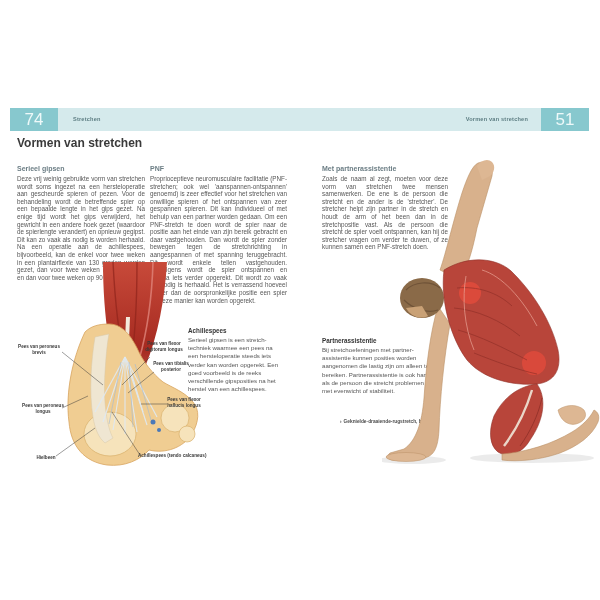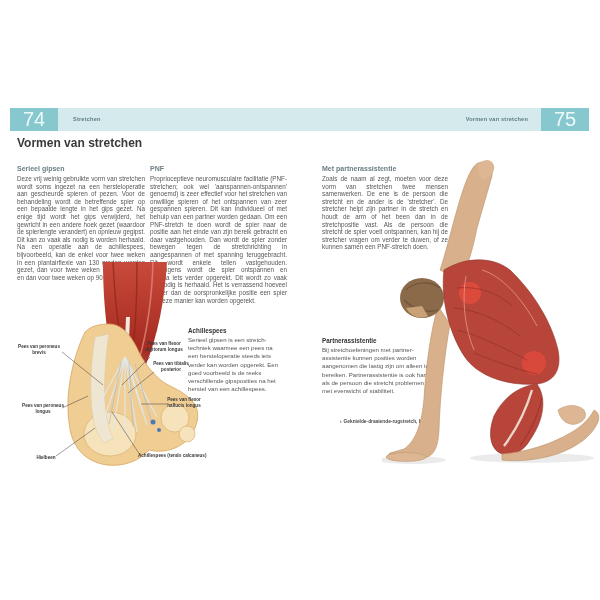--- a/index.html
+++ b/index.html
@@ -3,21 +3,21 @@
 <meta charset="utf-8">
 <style>
   html,body{margin:0;padding:0;}
   .canvas{
     position:relative;width:600px;height:600px;background:#ffffff;
     font-family:"Liberation Sans","DejaVu Sans",sans-serif;overflow:hidden;
   }
   
   .band{position:absolute;top:108px;left:58px;width:483px;height:23px;background:#d5eaec;}
   .pagebox{position:absolute;top:108px;width:48px;height:23px;background:#87c8ce;
-    color:#eef9f9;font-size:20px;line-height:23px;text-align:center;font-weight:400;}
+    color:#eef9f9;font-size:17px;line-height:23px;text-align:center;font-weight:400;}
   .pagebox.left{left:10px;}
   .pagebox.right{left:541px;}
   .band-label{position:absolute;top:108px;height:23px;line-height:23px;
     font-size:5.6px;color:#5c7d82;font-weight:bold;letter-spacing:.2px;}
   .band-label.left{left:73px;}
   .band-label.right{left:300px;width:228px;text-align:right;}
   
   .page-title{position:absolute;left:17px;top:136px;font-size:12px;font-weight:bold;color:#3a3a3a;}
   
   .col{position:absolute;top:165px;color:#565656;}
@@ -45,21 +45,21 @@
 </style>
 </head>
 <body>
 
 <div class="canvas">
 
   <div class="band"></div>
   <div class="pagebox left">74</div>
   <div class="band-label left">Stretchen</div>
   <div class="band-label right">Vormen van stretchen</div>
-  <div class="pagebox right">75</div>
+  <div class="pagebox right">51</div>
 
   <div class="page-title">Vormen van stretchen</div>
 
   <div class="col c1">
     <h3>Serieel gipsen</h3>
     <p>Deze vrij weinig gebruikte vorm van stretchen wordt soms ingezet na een hersteloperatie aan gescheurde spieren of pezen. Voor de behandeling wordt de betreffende spier op een bepaalde lengte in het gips gezet. Na enige tijd wordt het gips verwijderd, het gewricht in een andere hoek gezet (waardoor de spierlengte verandert) en opnieuw gegipst. Dit kan zo vaak als nodig is worden herhaald. Na een operatie aan de achillespees, bijvoorbeeld, kan de enkel voor twee weken in een plantairflexie van 130 graden worden gezet, dan voor twee weken op 110 graden en dan voor twee weken op 90 graden.</p>
   </div>
 
   <div class="col c2">
     <h3>PNF</h3>

